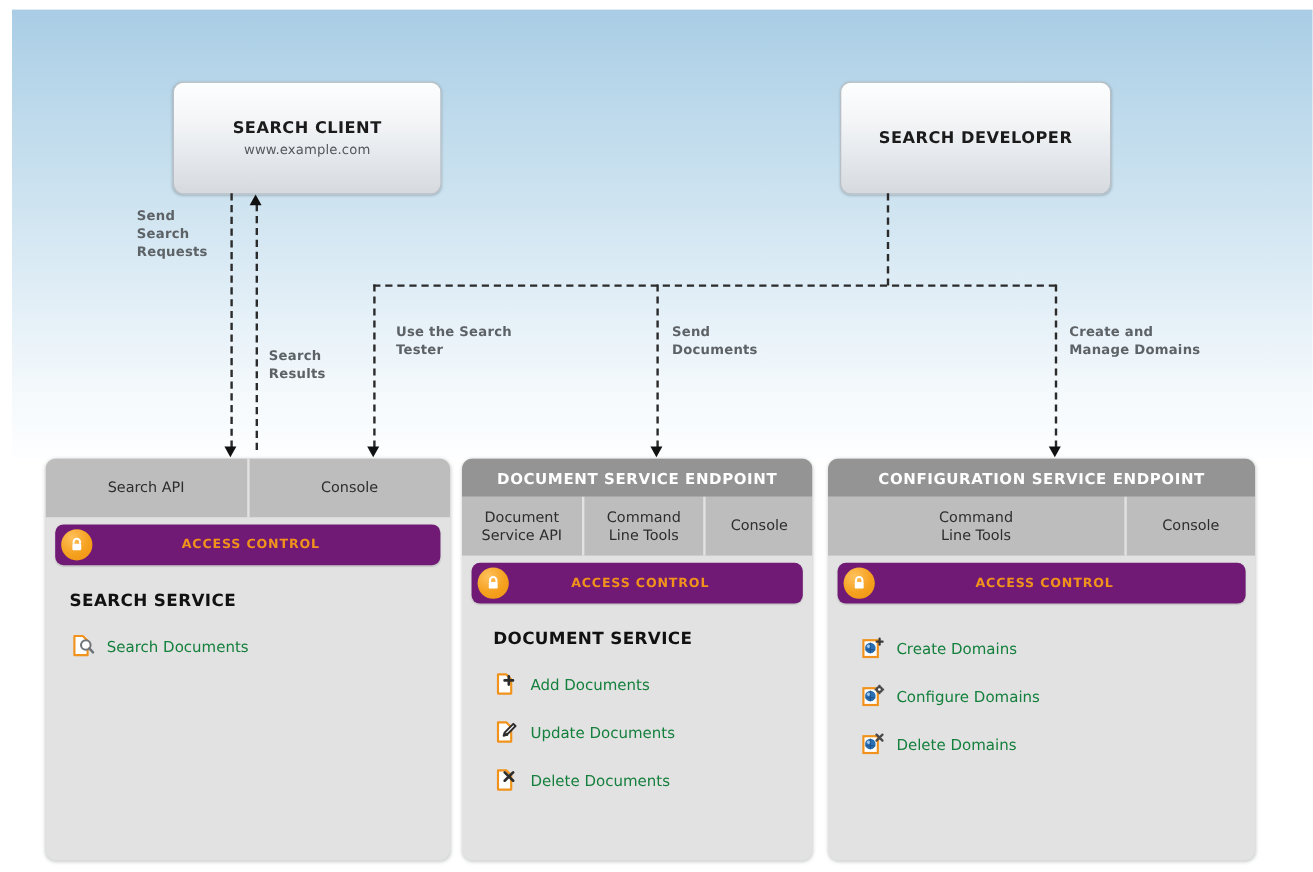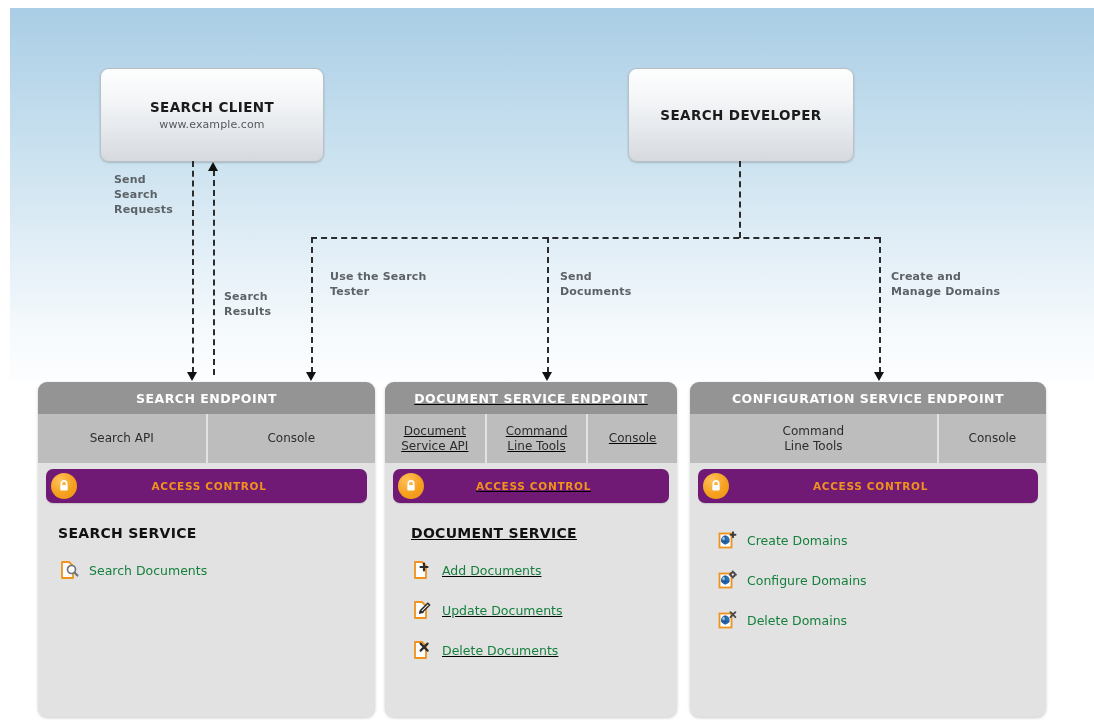--- a/index.html
+++ b/index.html
@@ -22,29 +22,30 @@
 
   
   .actor{
     position:absolute;
     border:1px solid #b9bfc4;
     border-radius:9px;
     background:linear-gradient(to bottom,#fdfefe 0%,#f3f5f7 35%,#e3e7eb 70%,#d6dade 100%);
     box-shadow:0 1px 2px rgba(90,100,110,.35);
     display:flex;flex-direction:column;align-items:center;justify-content:center;
     text-align:center;
+    margin-left:44px;
   }
   .actor .a-title{
     font-size:13.5px;font-weight:bold;color:#1b1b1b;letter-spacing:.4px;
   }
   .actor .a-sub{
     font-size:11px;color:#55585c;margin-top:3px;letter-spacing:.1px;
   }
   #actor-client{left:100px;top:68px;width:222px;height:92px;}
-  #actor-dev{left:628px;top:68px;width:224px;height:92px;}
+  #actor-dev{left:656px;top:68px;width:224px;height:92px;}
 
   
   .vline{position:absolute;width:0;border-left:2px dashed #2b2b2b;}
   .hline{position:absolute;height:0;border-top:2px dashed #2b2b2b;}
   .arrow-down{
     position:absolute;width:0;height:0;
     border-left:5px solid transparent;border-right:5px solid transparent;
     border-top:9px solid #111;
   }
   .arrow-up{
@@ -61,21 +62,21 @@
 
   
   .panel{
     position:absolute;top:382px;height:335px;
     border-radius:9px;
     background:#e2e2e2;
     box-shadow:0 1px 3px rgba(120,125,130,.4);
     overflow:hidden;
   }
   #panel-search{left:38px;width:337px;}
-  #panel-document{left:385px;width:292px;text-decoration:underline;}
+  #panel-document{left:385px;width:292px;}
   #panel-config{left:690px;width:356px;}
 
   .panel-head{
     height:32px;background:#949494;
     display:flex;align-items:center;justify-content:center;
     color:#ffffff;font-size:12.5px;font-weight:bold;letter-spacing:.5px;
   }
   .tabs{
     display:flex;height:49px;background:#bdbdbd;
   }
@@ -160,21 +161,20 @@
   <div class="flow-label" style="left:224px;top:289px;">Search
 Results</div>
   <div class="flow-label" style="left:330px;top:269px;">Use the Search
 Tester</div>
   <div class="flow-label" style="left:560px;top:269px;">Send
 Documents</div>
   <div class="flow-label" style="left:891px;top:269px;">Create and
 Manage Domains</div>
 
   <div class="panel" id="panel-search">
-    <div class="panel-head">SEARCH ENDPOINT</div>
     <div class="tabs">
       <div class="tab">Search API</div>
       <div class="tab">Console</div>
     </div>
     <div class="access">
       <div class="lock">
         <svg width="14" height="14" viewBox="0 0 14 14" aria-hidden="true">
           <path d="M4.3 6.2V4.6a2.7 2.7 0 0 1 5.4 0v1.6" fill="none" stroke="#ffffff" stroke-width="1.7"></path>
           <rect x="3.3" y="6.1" width="7.4" height="5.4" rx="1" fill="#ffffff"></rect>
         </svg>

